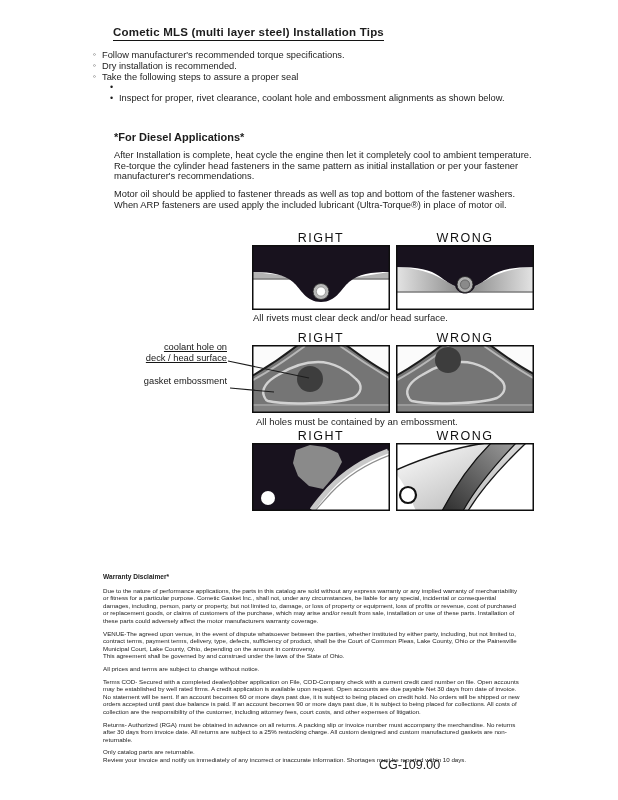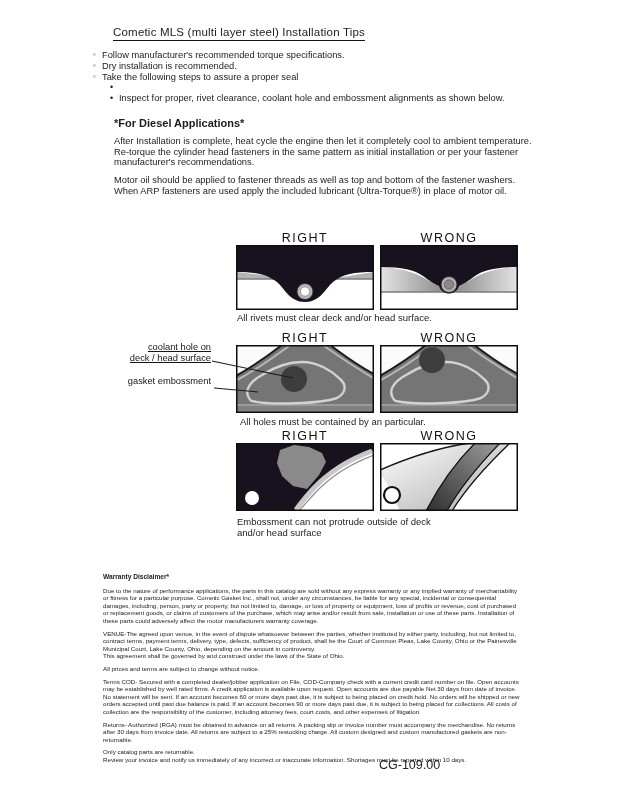--- a/index.html
+++ b/index.html
@@ -4,36 +4,36 @@
 <style>
   html,body{margin:0;padding:0;background:#e8e8e8;}
   #page{
     position:relative;width:618px;height:800px;background:#ffffff;
     font-family:"Liberation Sans","DejaVu Sans",sans-serif;color:#1c1c1c;
     overflow:hidden;margin:0;
   }
   
   .sec-tips{position:absolute;left:93px;top:22px;width:450px;}
   .doc-title{
-    display:inline-block;margin:0 0 0 20px;font-size:11.5px;font-weight:normal;
+    display:inline-block;margin:0 0 0 20px;font-size:11.5px;font-weight:bold;
     border-bottom:1.6px solid #141414;padding-bottom:2px;letter-spacing:.2px;
   }
   .bullets{margin:9px 0 0 0;padding:0;list-style:none;font-size:9.3px;line-height:10.8px;}
   .bullets li{display:flex;align-items:flex-start;}
   .b-glyph{width:6px;flex:0 0 6px;font-size:8px;line-height:10.8px;margin-right:3px;}
   .sub{margin-left:17px;}
   .sub .b-glyph{font-size:9px;}
   
-  .sec-diesel{position:absolute;left:114px;top:118px;width:424px;font-size:9.3px;line-height:10.8px;}
+  .sec-diesel{position:absolute;left:114px;top:132px;width:424px;font-size:9.3px;line-height:10.8px;}
   .diesel-heading{margin:0;font-size:11px;font-weight:bold;}
   .sec-diesel p{margin:7px 0 0 0;}
   .sec-diesel p.note{margin-top:10px;}
   
   .sec-diagrams{position:absolute;left:236px;top:231px;width:282px;}
-  .dg-row{position:absolute;left:0;width:306px;}
+  .dg-row{position:absolute;left:16px;width:306px;}
   .row1{top:0;} .row2{top:100px;} .row3{top:198px;}
   .dg-labels{display:flex;height:14px;}
   .dg-labels span{width:138px;text-align:center;font-size:12.5px;letter-spacing:1.5px;color:#111;}
   .dg-labels span:last-child{margin-left:6px;}
   .dg-figs{display:flex;}
   .dg-figs .fig{width:138px;margin:0;padding:0;}
   .dg-figs .fig:last-child{margin-left:6px;}
   .fig svg{display:block;}
   .dg-caption{margin:3px 0 0 1px;font-size:9.5px;line-height:10.5px;}
   .row2 .dg-caption{margin-left:4px;margin-top:4px;}
@@ -175,21 +175,21 @@
             <path d="M94,0 C110,12 124,22 138,29" stroke="#1c1c1c" stroke-width="2" fill="none"></path>
             <path d="M88,1 C105,13 122,24 137,33" stroke="#b8b8b8" stroke-width="2" fill="none"></path>
             <path d="M0,60 H138" stroke="#c0c0c0" stroke-width="1.2" fill="none"></path>
             <rect x="0" y="61" width="138" height="7" fill="#818181"></rect>
             <path d="M12,51 C9,44 15,36 26,30 C40,21 54,17 66,17 C82,17 96,26 104,34 C111,40 110,48 101,53 C84,59 32,60 16,56 C13,55 13,53 12,51 Z" stroke="#d2d2d2" stroke-width="2.4" fill="none"></path>
             <circle cx="52" cy="15" r="13" fill="#3d3d3d"></circle>
             <rect x="0.75" y="0.75" width="136.5" height="66.5" fill="none" stroke="#0e0e0e" stroke-width="1.5"></rect>
           </svg>
         </figure>
       </div>
-      <p class="dg-caption">All holes must be contained by an particular.</p>
+      <p class="dg-caption">All holes must be contained by an embossment.</p>
     </div>
 
     <div class="dg-row row3">
       <div class="dg-labels">
         <span>RIGHT</span>
         <span>WRONG</span>
       </div>
       <div class="dg-figs">
         <figure class="fig">
           <svg width="138" height="68" viewBox="0 0 138 68">
@@ -219,24 +219,20 @@
             <path d="M0,27 C32,13 62,4 90,0" stroke="#161616" stroke-width="1.5" fill="none"></path>
             <path d="M130,0 C106,23 86,45 72,68" stroke="#161616" stroke-width="1.3" fill="none"></path>
             <path d="M95,0 L120,0 C97,24 79,46 67,68 L46,68 C59,43 76,19 95,0 Z" fill="url(#r3dark)"></path>
             <path d="M95,0 C76,19 59,43 46,68" stroke="#111" stroke-width="1.2" fill="none"></path>
             <path d="M120,0 C97,24 79,46 67,68" stroke="#111" stroke-width="1.2" fill="none"></path>
             <circle cx="12" cy="52" r="8" fill="#ffffff" stroke="#111" stroke-width="2.2"></circle>
             <rect x="0.75" y="0.75" width="136.5" height="66.5" fill="none" stroke="#0e0e0e" stroke-width="1.5"></rect>
           </svg>
         </figure>
       </div>
-      <p class="dg-caption">
-        <span>Embossment can not protrude outside of deck</span><br>
-        <span>and/or head surface</span>
-      </p>
     </div>
   </div>
 
   <div class="sec-warranty">
     <h3 class="warranty-heading">Warranty Disclaimer*</h3>
     <p class="wp first">Due to the nature of performance applications, the parts in this catalog are sold without any express warranty or any implied warranty of merchantability or fitness for a particular purpose.  Cometic Gasket Inc., shall not, under any circumstances, be liable for any special, incidental or consequential damages, including, person, party or property, but not limited to, damage, or loss of property or equipment, loss of profits or revenue, cost of purchased or replacement goods, or claims of customers of the purchase, which may arise and/or result from sale, installation or use of these parts.  Installation of these parts could adversely affect the motor manufacturers warranty coverage.</p>
     <p class="wp">VENUE-The agreed upon venue, in the event of dispute whatsoever between the parties, whether instituted by either party, including, but not limited to, contract terms, payment terms, delivery, type, defects, sufficiency of product, shall be the Court of Common Pleas, Lake County, Ohio or the Painesville Municipal Court, Lake County, Ohio, depending on the amount in controversy.</p>
     <p class="wp grouped">This agreement shall be governed by and construed under the laws of the State of Ohio.</p>
     <p class="wp">All prices and terms are subject to change without notice.</p>
     <p class="wp">Terms COD- Secured with a completed dealer/jobber application on File, COD-Company check with a current credit card number on file.  Open accounts may be established by well rated firms.  A credit application is available upon request.  Open accounts are due payable Net 30 days from date of invoice.  No statement will be sent.  If an account becomes 60 or more days past due, it is subject to being placed on credit hold.  No orders will be shipped or new orders accepted until past due balance is paid.  If an account becomes 90 or more days past due, it is subject to being placed for collections.  All costs of collection are the responsibility of the customer, including attorney fees, court costs, and other expenses of litigation.</p>

